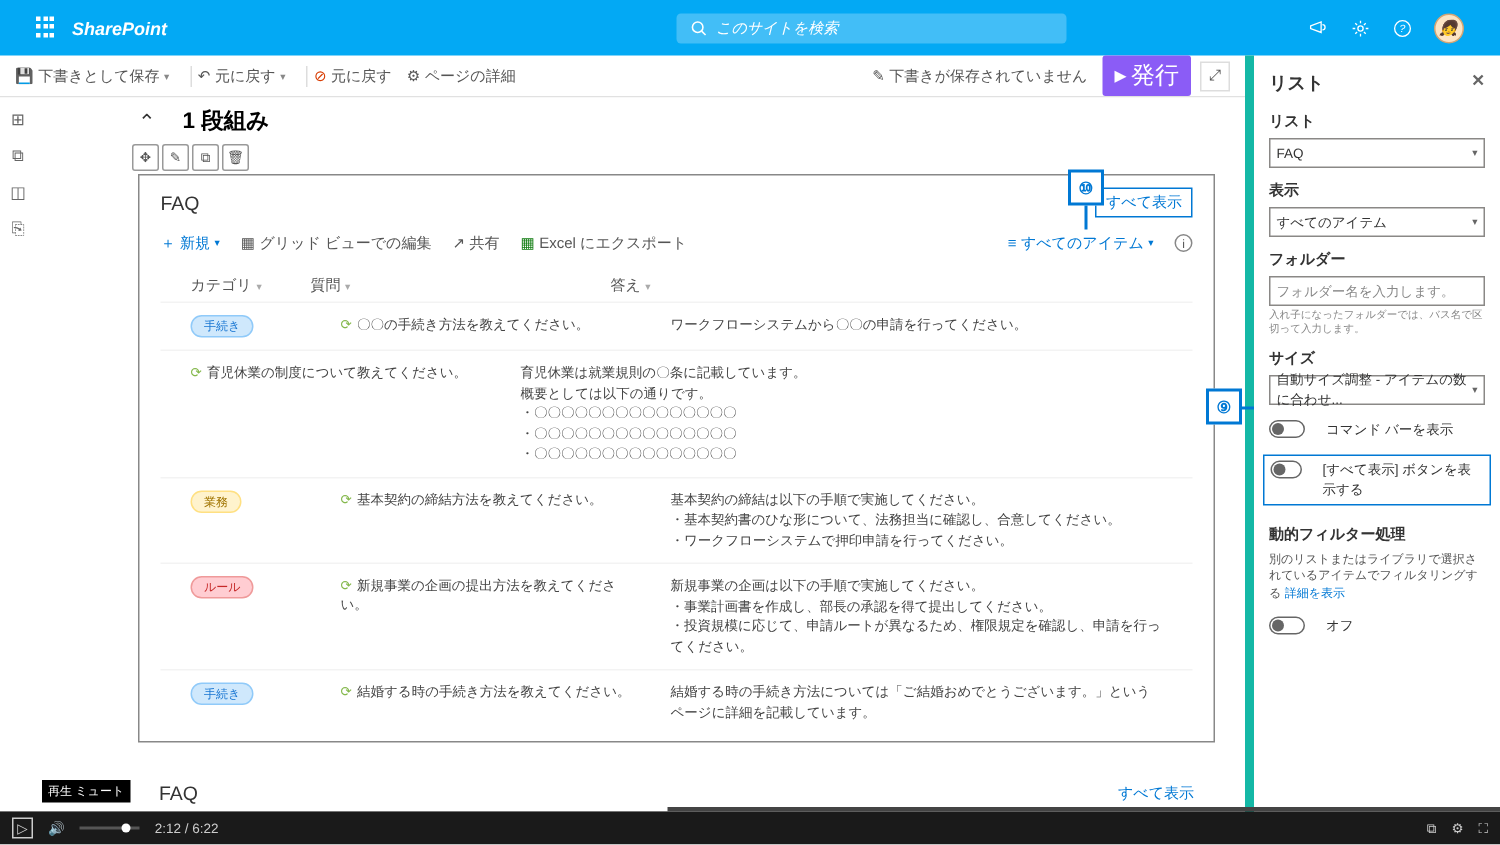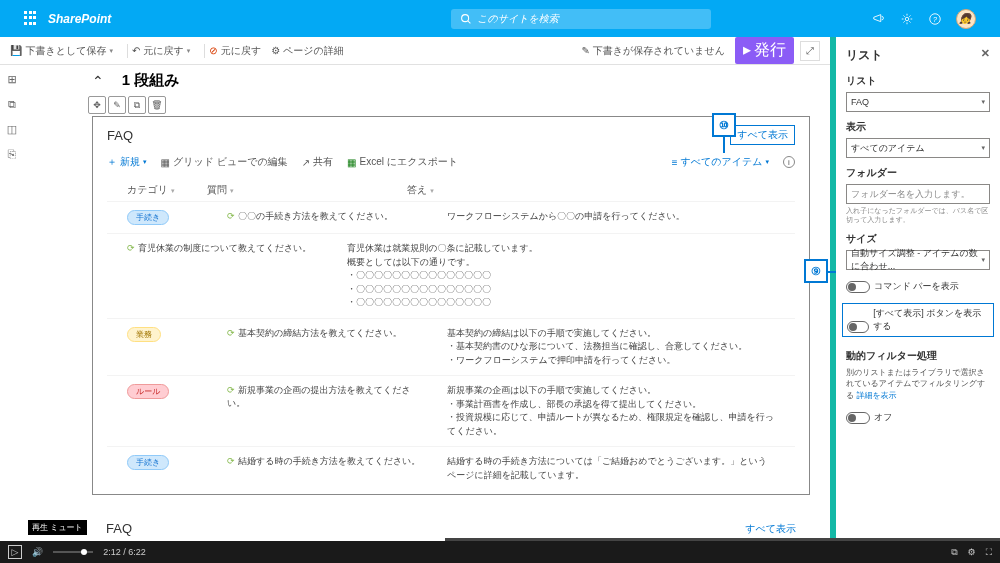--- a/index.html
+++ b/index.html
@@ -65,21 +65,21 @@
     .answer-lines { line-height: 1.5; }
     
     .side-panel { width: 170px; border-left: 6px solid #14b8a6; padding: 10px 10px; font-size: 10px; color: #333; position: relative; }
     .sp-title { font-size: 12px; font-weight: 600; margin-bottom: 10px; display: flex; justify-content: space-between; }
     .sp-close { color: #666; font-size: 11px; cursor: pointer; }
     .sp-label { font-size: 10px; font-weight: 600; margin-bottom: 4px; margin-top: 8px; }
     .sp-select { width: 100%; border: 1px solid #8a8886; height: 20px; font-size: 9px; padding: 0 4px; display: flex; align-items: center; justify-content: space-between; color: #333; }
     .sp-select .caret { font-size: 7px; color: #666; }
     .sp-input { width: 100%; border: 1px solid #8a8886; height: 20px; font-size: 9px; padding: 0 4px; color: #888; display: flex; align-items: center; }
     .sp-hint { font-size: 7px; color: #888; margin-top: 2px; line-height: 1.3; }
-    .sp-toggle-row { display: flex; align-items: flex-end; gap: 4px; margin-top: 10px; font-size: 9px; }
+    .sp-toggle-row { display: flex; align-items: flex-start; gap: 14px; margin-top: 10px; font-size: 9px; }
     .sp-toggle-row.boxed { border: 1.5px solid #0078d4; padding: 3px 4px; margin-left: -4px; margin-right: -4px; }
     .toggle { width: 24px; height: 12px; border: 1px solid #666; border-radius: 6px; position: relative; }
     .toggle::after { content: ''; position: absolute; width: 8px; height: 8px; border-radius: 50%; background: #666; top: 1px; left: 1px; }
     .sp-subtext { font-size: 8px; color: #555; line-height: 1.4; margin-top: 3px; }
     .sp-link { color: #0078d4; }
     
     .callout { position: absolute; width: 24px; height: 24px; border: 2px solid #0078d4; background: #fff; display: flex; align-items: center; justify-content: center; font-size: 11px; color: #0078d4; font-weight: 600; }
     .callout-line { position: absolute; background: #0078d4; }
     
     .video-bar { position: absolute; bottom: 0; left: 0; right: 0; height: 22px; background: #1a1a1a; display: flex; align-items: center; padding: 0 8px; gap: 10px; color: #ccc; font-size: 9px; }

